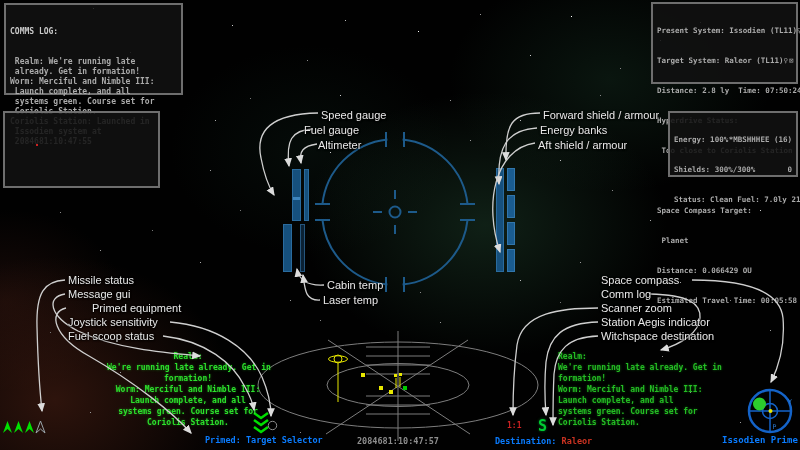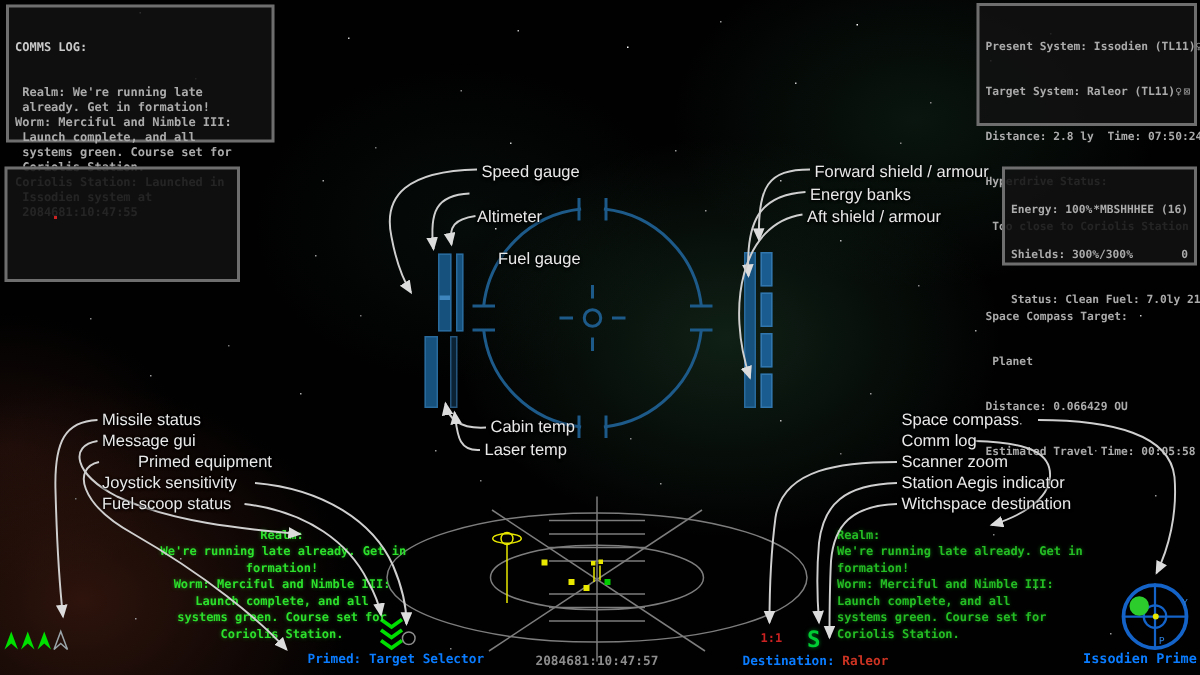--- a/index.html
+++ b/index.html
@@ -269,21 +269,21 @@
       <path d="M163,336 C206,341 233,363 245,387 C250,396 253,404 254,410"></path>
       <path d="M692,280 C742,280 780,290 783,318 C785,343 779,366 771,382"></path>
       <path d="M650,294 C688,295 701,303 700,318 C699,333 681,344 661,350"></path>
       <path d="M598,308 C562,308 522,312 517,345 C514,368 513,395 513,415"></path>
       <path d="M598,322 C563,323 549,336 546,362 C544,384 545,402 546,415"></path>
       <path d="M598,336 C568,337 556,350 554,374 C553,394 553,410 553,425"></path>
     </g>
   </svg>
 
   <div class="note" style="left:321px;top:109px;">Speed gauge</div>
-  <div class="note" style="left:332px;top:124px;margin-top:43px;">Fuel gauge</div>
+  <div class="note" style="left:304px;top:124px;">Fuel gauge</div>
   <div class="note" style="left:318px;top:139px;">Altimeter</div>
   <div class="note" style="left:543px;top:109px;">Forward shield / armour</div>
   <div class="note" style="left:540px;top:124px;">Energy banks</div>
   <div class="note" style="left:538px;top:139px;">Aft shield / armour</div>
   <div class="note" style="left:327px;top:279px;">Cabin temp</div>
   <div class="note" style="left:323px;top:294px;">Laser temp</div>
   <div class="note" style="left:68px;top:274px;">Missile status</div>
   <div class="note" style="left:68px;top:288px;">Message gui</div>
   <div class="note" style="left:68px;top:302px;padding-left:24px;">Primed equipment</div>
   <div class="note" style="left:68px;top:316px;">Joystick sensitivity</div>

